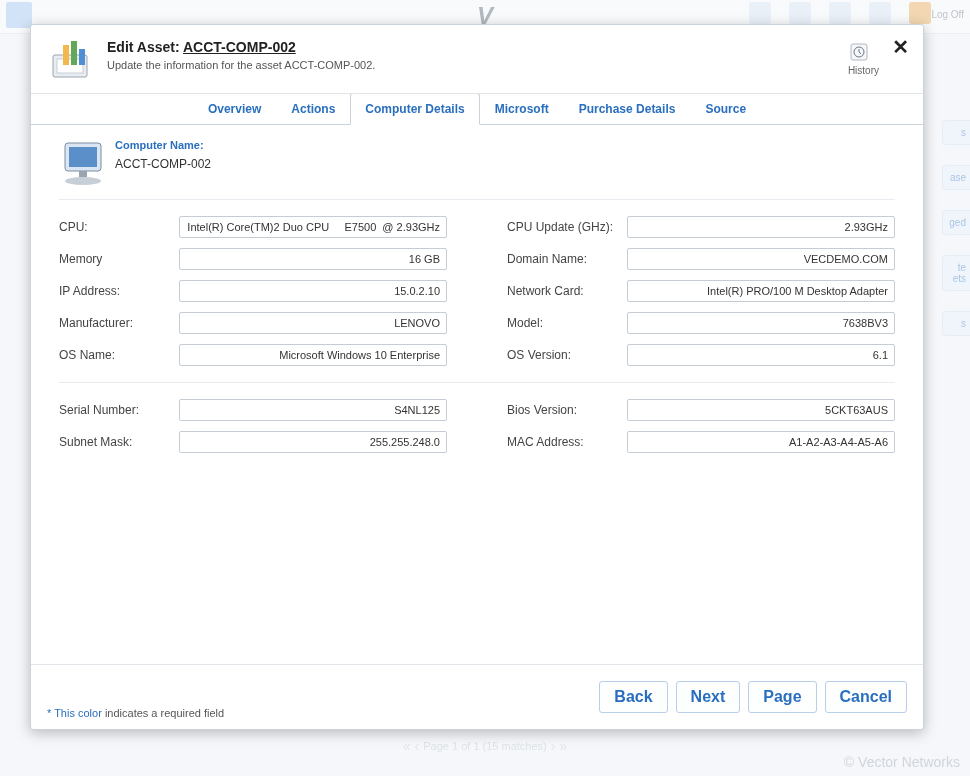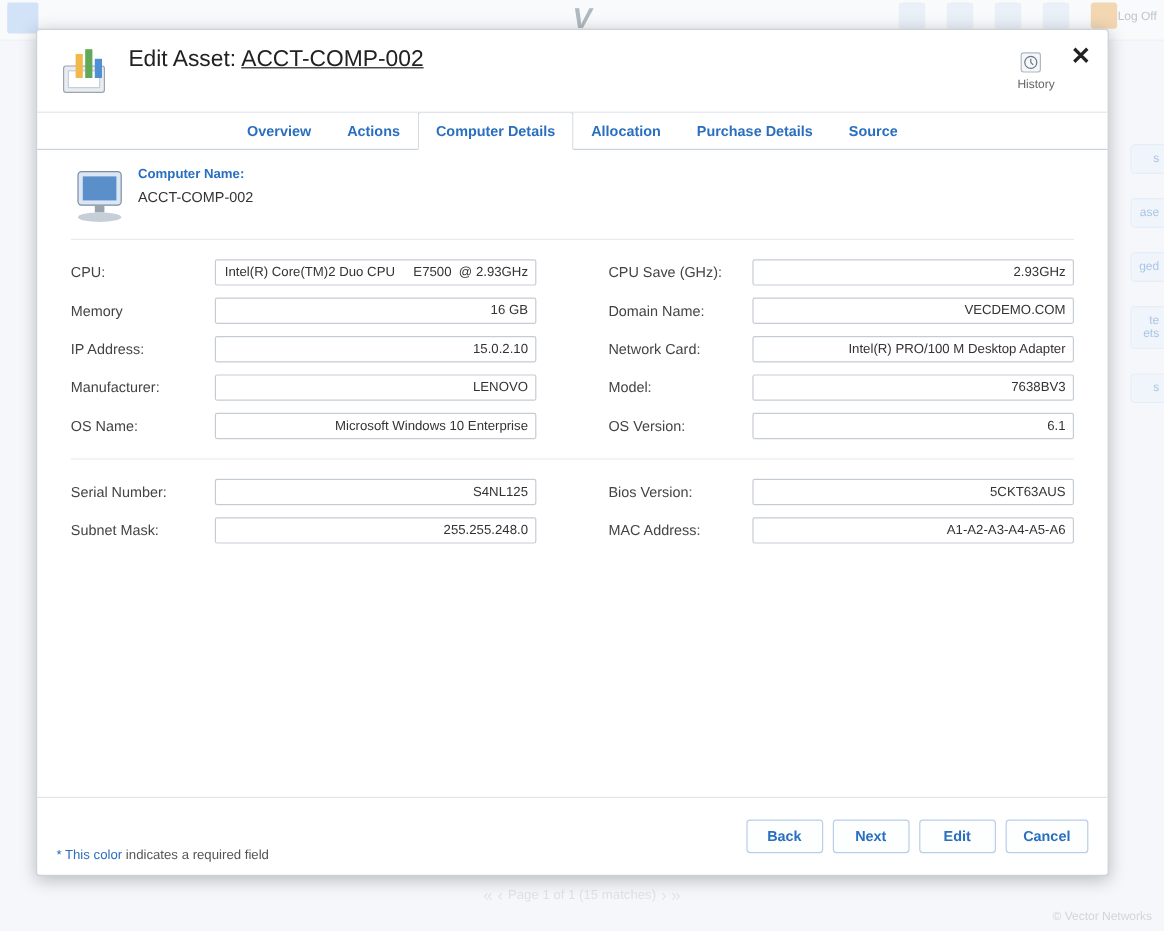--- a/index.html
+++ b/index.html
@@ -66,21 +66,21 @@
     display:flex;flex-direction:column;gap:20px;
   }
   .bg-side-tabs div{
     background:#e9f2fd;color:#3a79c4;border:1px solid #cfe0f4;border-right:none;
     width:28px;padding:6px 4px;font-size:10px;border-radius:4px 0 0 4px;
     text-align:right;
   }
   .bg-footer {
     position:absolute;
     bottom:6px;right:10px;
-    font-size:10px;color:#9aa4ae;
+    font-size:14px;color:#9aa4ae;
   }
   .bg-pager {
     position:absolute;
     bottom:22px;left:50%;transform:translateX(-50%);
     display:flex;gap:4px;align-items:center;
     color:#bac3cc;font-size:11px;
   }
   .bg-pager .arrow{color:#c4ccd4;font-size:14px;}
 
   
@@ -102,22 +102,22 @@
     padding: 14px 18px 10px;
     border-bottom: 1px solid #e1e5ea;
     position: relative;
   }
   .modal-header .asset-icon {
     width: 44px; height: 44px;
     margin-right: 14px;
     flex-shrink: 0;
   }
   .modal-header .title {
-    font-size: 19px;
-    font-weight: normal;
+    font-size: 14px;
+    font-weight: bold;
     color: #222;
   }
   .modal-header .title .asset-id {
     text-decoration: underline;
   }
   .modal-header .subtitle {
     font-size: 11px;
     color: #555;
     margin-top: 4px;
   }
@@ -244,21 +244,21 @@
   .footer-buttons {
     display: flex;
     gap: 8px;
   }
   .btn {
     min-width: 64px;
     padding: 6px 14px;
     border: 1px solid #b9cee8;
     background: #fdfefe;
     color: #2a6fbf;
-    font-size: 12px;
+    font-size: 16px;
     font-weight: bold;
     border-radius: 3px;
     cursor: pointer;
     text-align: center;
   }
 
 </style>
 </head>
 <body>
 
@@ -304,37 +304,38 @@
         <rect x="8" y="20" width="26" height="14" fill="#fff" stroke="#c7ced6"></rect>
         <rect x="14" y="6" width="6" height="20" fill="#f2b84b"></rect>
         <rect x="22" y="2" width="6" height="24" fill="#61a958"></rect>
         <rect x="30" y="10" width="6" height="16" fill="#4f8fd4"></rect>
       </svg>
     </div>
     <div>
       <div class="title">
         <span>Edit Asset: </span><span class="asset-id">ACCT-COMP-002</span>
       </div>
+      <div class="subtitle">Update the information for the asset ACCT-COMP-002.</div>
     </div>
     <div class="history-ico">
       <svg width="22" height="22" viewBox="0 0 22 22">
         <rect x="3" y="3" width="16" height="16" rx="2" fill="#f5f7fa" stroke="#b0b8c0"></rect>
         <circle cx="11" cy="11" r="5" fill="none" stroke="#6b7985"></circle>
         <path d="M11 8 L11 11 L13 13" stroke="#6b7985" fill="none"></path>
       </svg>
       <span>History</span>
     </div>
     <div class="close-x">✕</div>
   </div>
 
   <div class="tab-row">
     <div class="tab">Overview</div>
     <div class="tab">Actions</div>
     <div class="tab active">Computer Details</div>
-    <div class="tab">Allocation</div>
+    <div class="tab">Microsoft</div>
     <div class="tab">Purchase Details</div>
     <div class="tab">Source</div>
   </div>
 
   <div class="modal-body">
 
     <div class="comp-header">
       <div class="monitor-ico">
         <svg viewBox="0 0 56 48" width="56" height="48">
           <rect x="6" y="4" width="36" height="28" rx="3" fill="#dbe6f5" stroke="#7a8da0"></rect>
@@ -349,21 +350,21 @@
       </div>
     </div>
 
     <div class="form-grid">
 
       <div class="form-row">
         <label>CPU:</label>
         <input type="text" value="Intel(R) Core(TM)2 Duo CPU     E7500  @ 2.93GHz" style="">
       </div>
       <div class="form-row">
-        <label>CPU Save (GHz):</label>
+        <label>CPU Update (GHz):</label>
         <input type="text" value="2.93GHz" style="">
       </div>
 
       <div class="form-row">
         <label>Memory</label>
         <input type="text" value="16 GB" style="">
       </div>
       <div class="form-row">
         <label>Domain Name:</label>
         <input type="text" value="VECDEMO.COM" style="">
@@ -419,18 +420,18 @@
     </div>
   </div>
 
   <div class="modal-footer">
     <div class="req-note">
       <span class="star">*</span><span class="colored"> This color</span><span> indicates a required field</span>
     </div>
     <div class="footer-buttons">
       <div class="btn">Back</div>
       <div class="btn">Next</div>
-      <div class="btn">Edit</div>
+      <div class="btn">Page</div>
       <div class="btn">Cancel</div>
     </div>
   </div>
 
 </div>
 
 </body></html>

